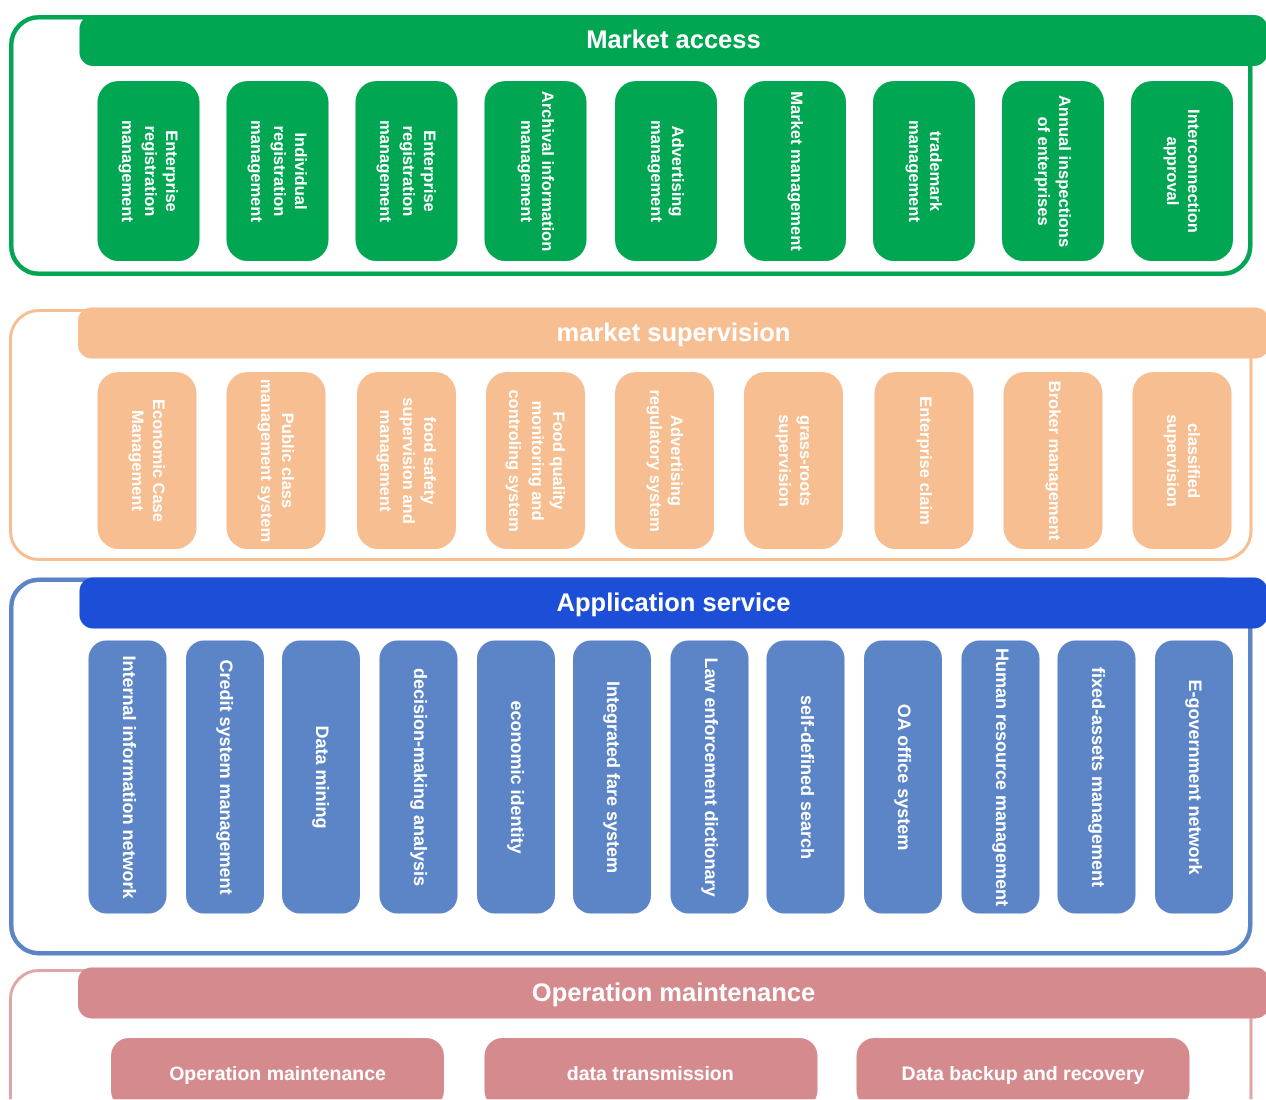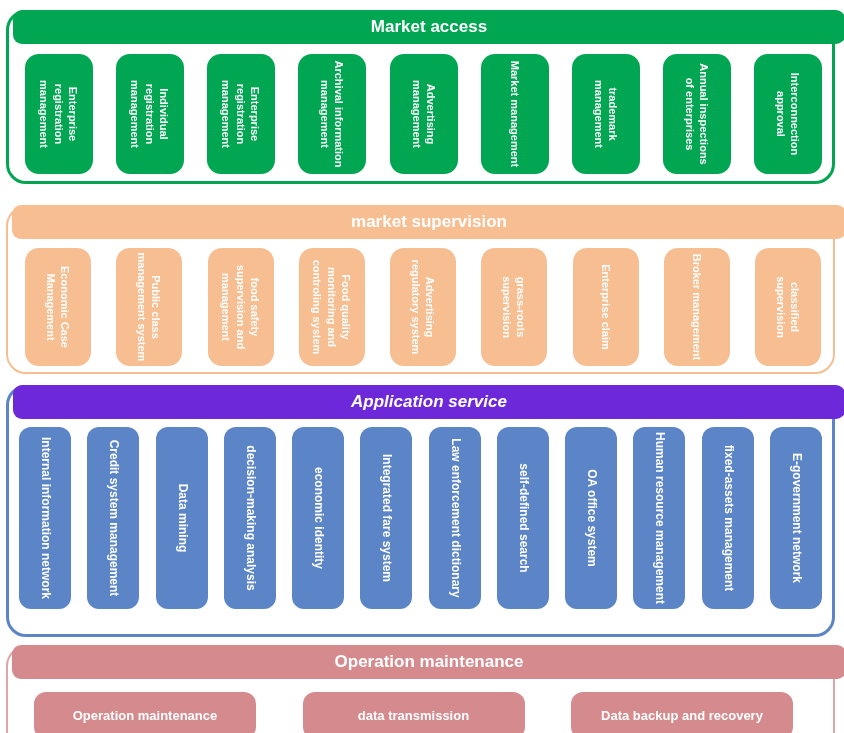--- a/index.html
+++ b/index.html
@@ -8,20 +8,21 @@
     width:844px;height:733px;
     background:#ffffff;
     font-family:"Liberation Sans",sans-serif;
     overflow:hidden;
   }
   .section{
     position:relative;
     margin:0 9px 0 6px;
     background:#ffffff;
     border-radius:20px;
+    padding-left:40px;
   }
   .sec-header{
     height:34px;
     border-radius:9px;
     margin:-3px -13px 0 4px;
     display:flex;align-items:center;justify-content:center;
     color:#ffffff;font-weight:bold;font-size:17px;
     position:relative;z-index:2;
   }
   .row{display:flex;justify-content:space-between;position:relative;z-index:1;}
@@ -39,21 +40,21 @@
   .sec-green .vbox{width:68px;height:120px;background:#00A651;}
   .sec-green .rot{width:114px;font-size:11px;}
   
   .sec-orange{border:2px solid #F6BE91;height:164px;margin-top:22px;}
   .sec-orange .sec-header{background:#F6BE91;}
   .sec-orange .row{padding:9px 12px 0 17px;}
   .sec-orange .vbox{width:66px;height:118px;background:#F6BE91;}
   .sec-orange .rot{width:112px;font-size:11px;}
   
   .sec-blue{border:3px solid #5B85C6;height:246px;margin-top:11px;}
-  .sec-blue .sec-header{background:#6d28d9;font-style:italic;}
+  .sec-blue .sec-header{background:#1d4ed8;}
   .sec-blue .row{padding:8px 10px 0 10px;}
   .sec-blue .vbox{width:52px;height:182px;background:#5B85C6;border-radius:12px;}
   .sec-blue .rot{width:174px;font-size:12px;}
   
   .sec-pink{border:2px solid #E0A5A9;height:103px;margin-top:9px;}
   .sec-pink .sec-header{background:#D58A8E;}
   .sec-pink .row{padding:13px 40px 0 26px;}
   .hbox{
     width:222px;height:47px;background:#D58A8E;border-radius:12px;
     display:flex;align-items:center;justify-content:center;

